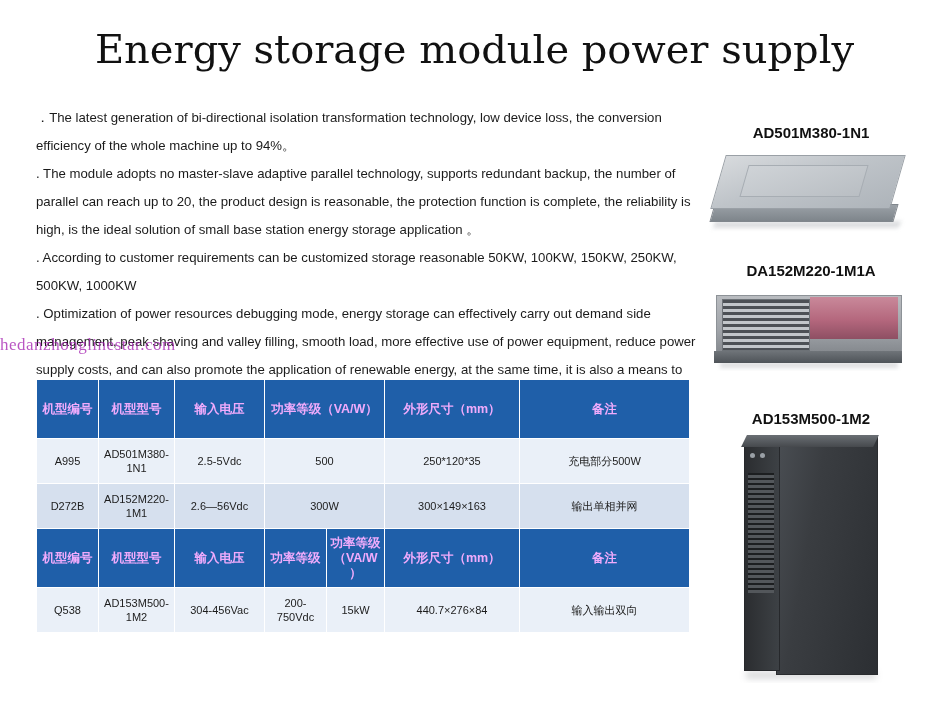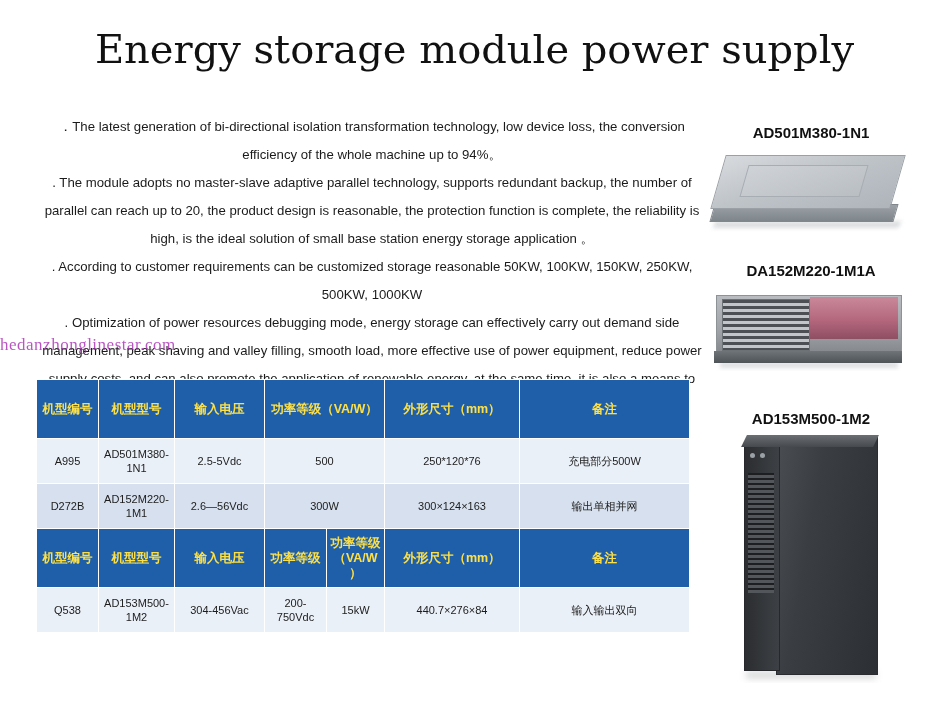--- a/index.html
+++ b/index.html
@@ -27,27 +27,26 @@
     width: 949px;
     text-align: center;
     font-family: "DejaVu Serif", serif;
     font-weight: 400;
     font-size: 40px;
     letter-spacing: 0px;
     color: #111111;
   }
   .body-text {
     position: absolute;
-    top: 113px;
+    top: 104px;
     left: 36px;
     width: 672px;
     font-size: 13.2px;
     line-height: 28px;
     color: #1b1b1b;
-    text-align: center;
   }
   .body-text p {
     margin: 0;
     padding: 0;
   }
   .watermark {
     position: absolute;
     left: 0px;
     top: 335px;
     width: 320px;
@@ -72,21 +71,21 @@
     border: 1px solid #ffffff;
     text-align: center;
     vertical-align: middle;
     font-size: 11px;
     color: #1c1c1c;
     padding: 4px 2px;
     word-wrap: break-word;
   }
   .spec-table thead th, .spec-table tr.hdr td {
     background: #1f5fa9;
-    color: #fde047;
+    color: #f0abfc;
     font-weight: bold;
     font-size: 12.5px;
     line-height: 15px;
     height: 50px;
   }
   .spec-table tbody td {
     height: 36px;
     line-height: 14px;
   }
   .row-a td { background: #eaf0f8; }
@@ -281,29 +280,29 @@
         <td colspan="2">功率等级（VA/W）</td>
         <td>外形尺寸（mm）</td>
         <td>备注</td>
       </tr>
 
       <tr class="row-a">
         <td>A995</td>
         <td>AD501M380-1N1</td>
         <td>2.5-5Vdc</td>
         <td colspan="2">500</td>
-        <td>250*120*76</td>
+        <td>250*120*35</td>
         <td>充电部分500W</td>
       </tr>
       <tr class="row-b">
         <td>D272B</td>
         <td>AD152M220-1M1</td>
         <td>2.6—56Vdc</td>
         <td colspan="2">300W</td>
-        <td>300×124×163</td>
+        <td>300×149×163</td>
         <td>输出单相并网</td>
       </tr>
 
       <tr class="hdr">
         <td>机型编号</td>
         <td>机型型号</td>
         <td>输入电压</td>
         <td>功率等级</td>
         <td>功率等级（VA/W）</td>
         <td>外形尺寸（mm）</td>

